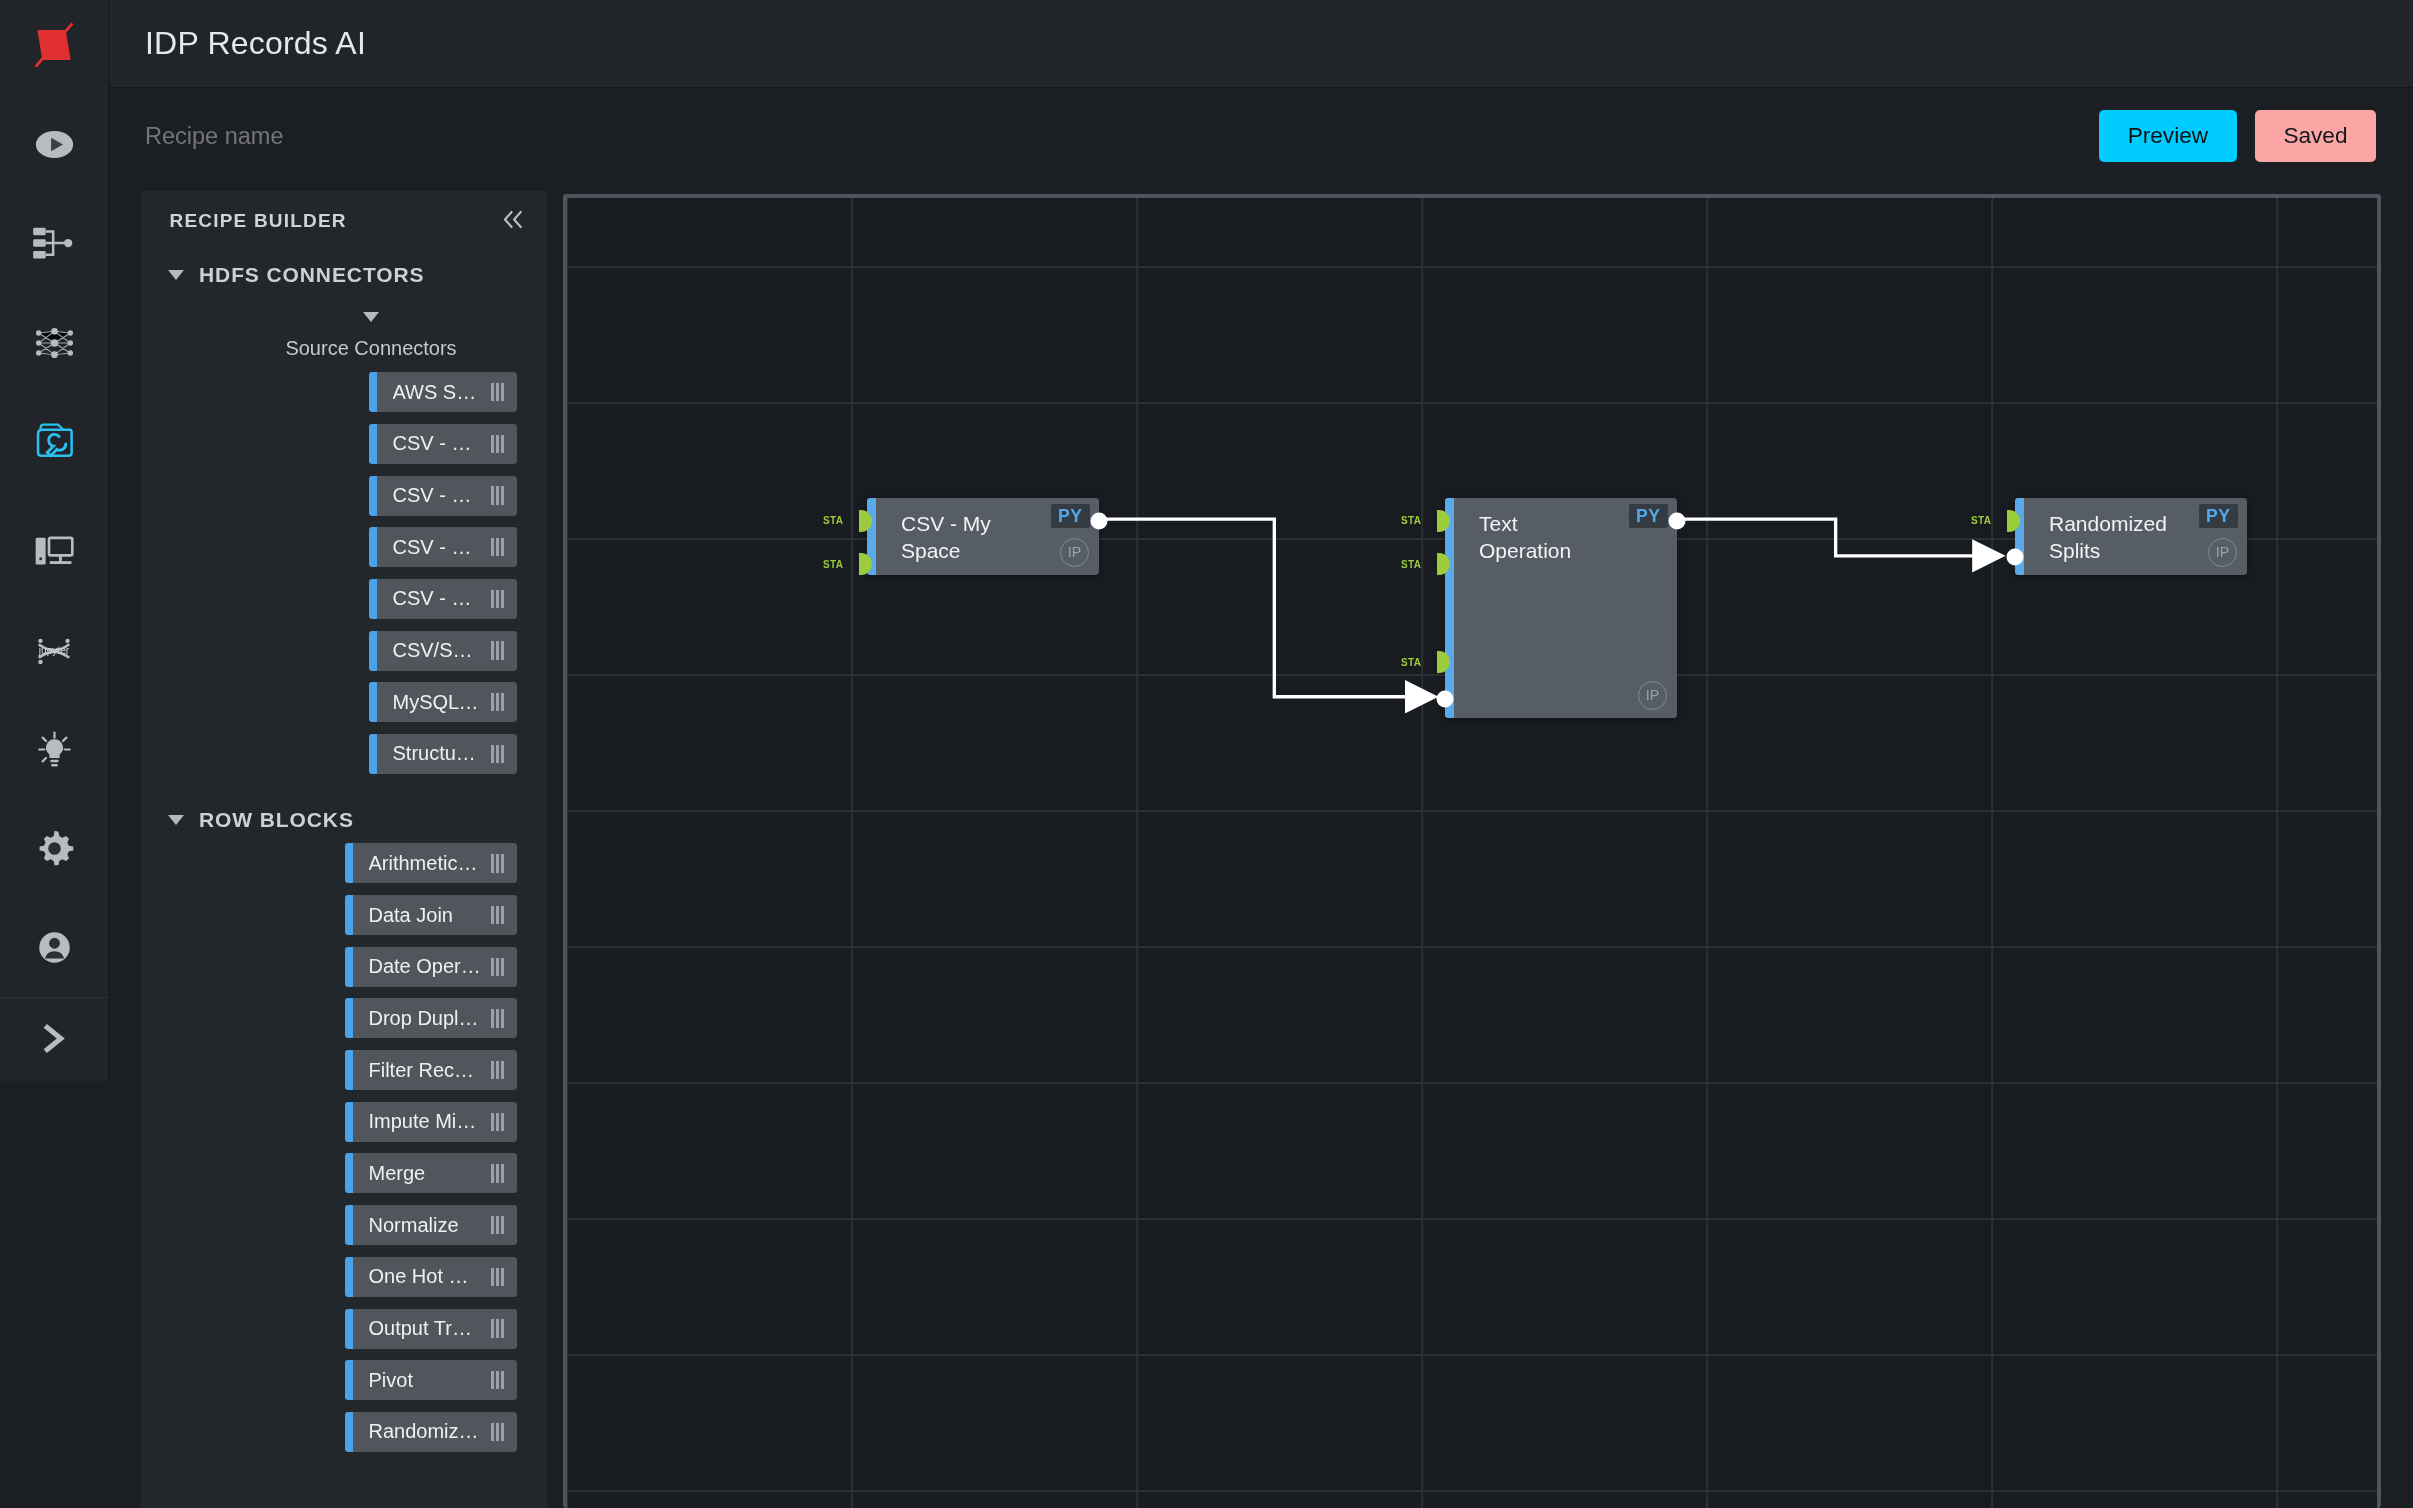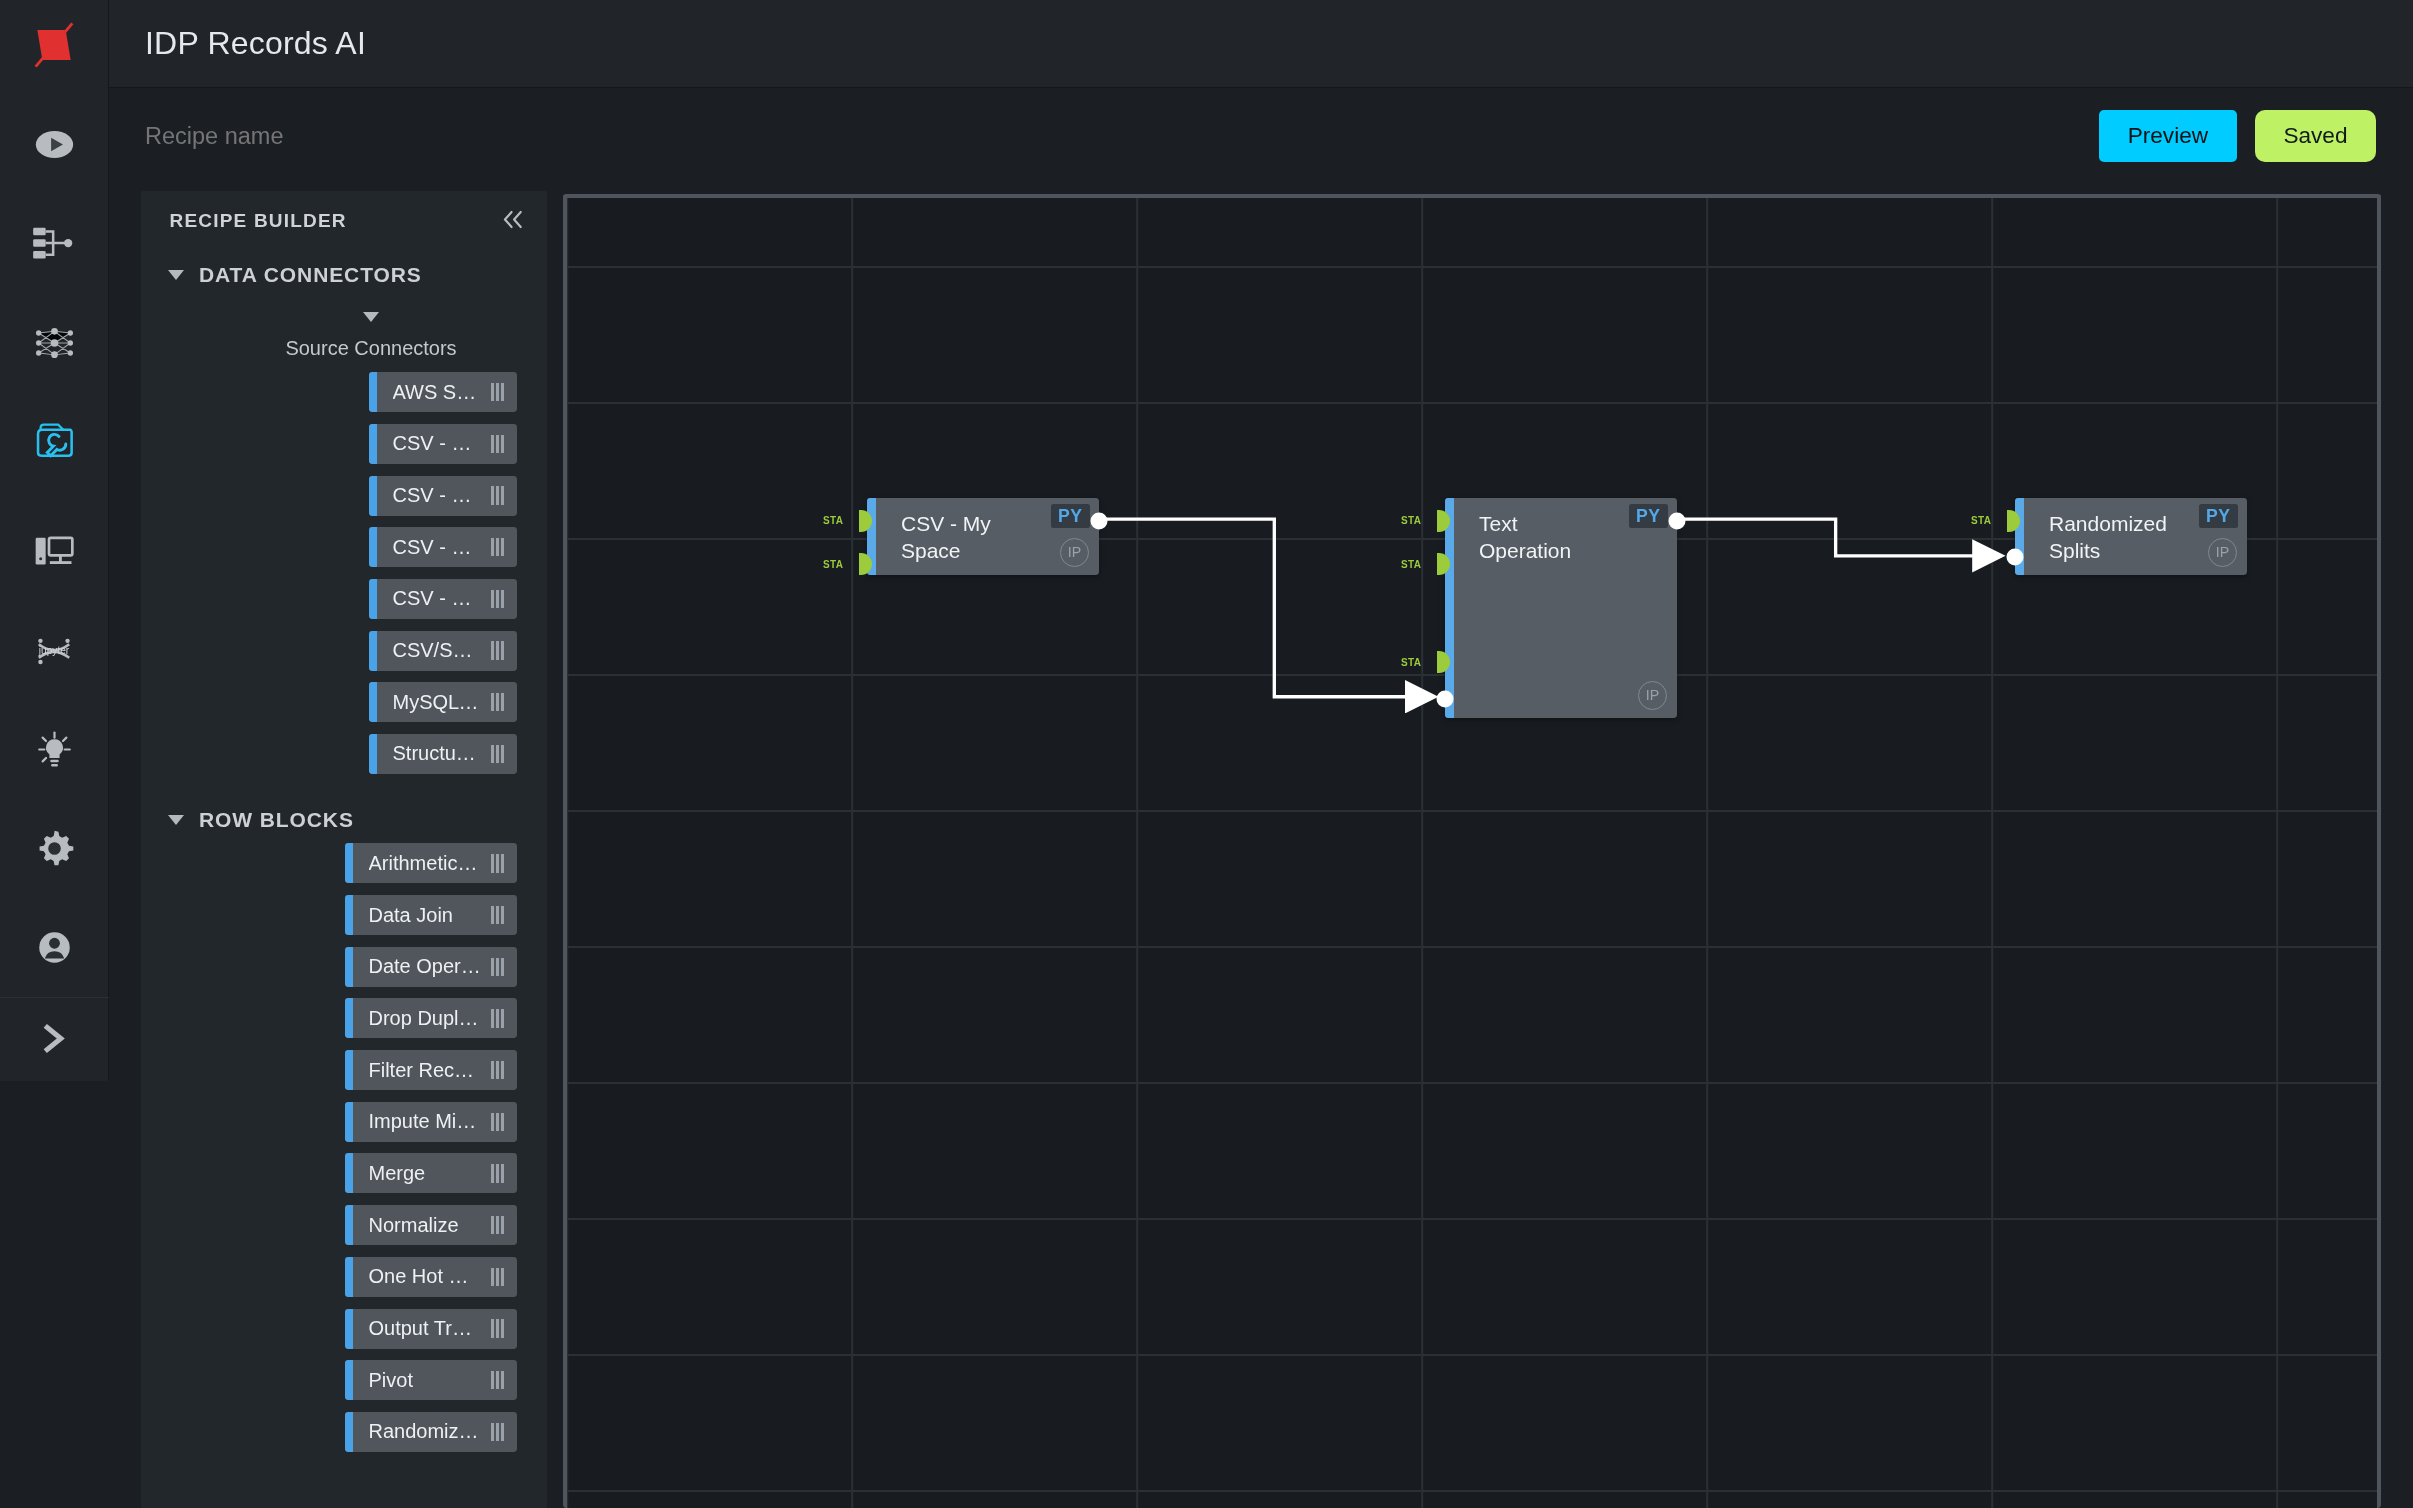--- a/index.html
+++ b/index.html
@@ -45,21 +45,21 @@
   #recipe-name-input {
     margin-left:36px; font-size:23.5px; color:#b9bec3; background:transparent;
     border:none; outline:none; width:503px; font-family:"Liberation Sans", sans-serif;
   }
   #header-actions { margin-left:auto; margin-right:37px; display:flex; gap:18.4px; }
   .hdr-btn {
     border:none; border-radius:5px; font-size:22.6px; padding:0 28.5px; height:52px;
     cursor:pointer; font-family:"Liberation Sans", sans-serif; color:#0d1215;
   }
   #preview-button { background:#00ccff; }
-  #saved-button { background:#bef264; color:#121a1e;border-radius:10px; }
+  #saved-button { background:#fca5a5; color:#121a1e; }
 
   
   #recipe-builder {
     position:absolute; left:141px; top:191px; width:406px; height:1317px;
     background:#22272b; border-radius:2.5px 2.5px 0 0;
     overflow:hidden;
   }
   #rb-head {
     display:flex; align-items:center; height:59px; padding:0 20px 0 28.5px;
   }
@@ -313,21 +313,21 @@
         <svg width="28.5" height="25" viewBox="0 0 34 30">
           <polyline points="15,6 7,15 15,24" fill="none" stroke="#b7bcc1" stroke-width="2.6" stroke-linecap="round" stroke-linejoin="round"></polyline>
           <polyline points="26,6 18,15 26,24" fill="none" stroke="#b7bcc1" stroke-width="2.6" stroke-linecap="round" stroke-linejoin="round"></polyline>
         </svg>
       </span>
     </div>
   </div>
 
   <div class="sec-head">
     <span class="caret"></span>
-    <span class="sec-title-1">DATA CONNECTORS</span>
+    <span class="sec-title-1">HDFS CONNECTORS</span>
   </div>
 
   <div class="sec-head l2">
     <span class="caret"></span>
     <span class="sec-title-2">Source Connectors</span>
   </div>
 
   <div class="block-list">
     <div class="block-item indent">
       <span class="accent"></span>

